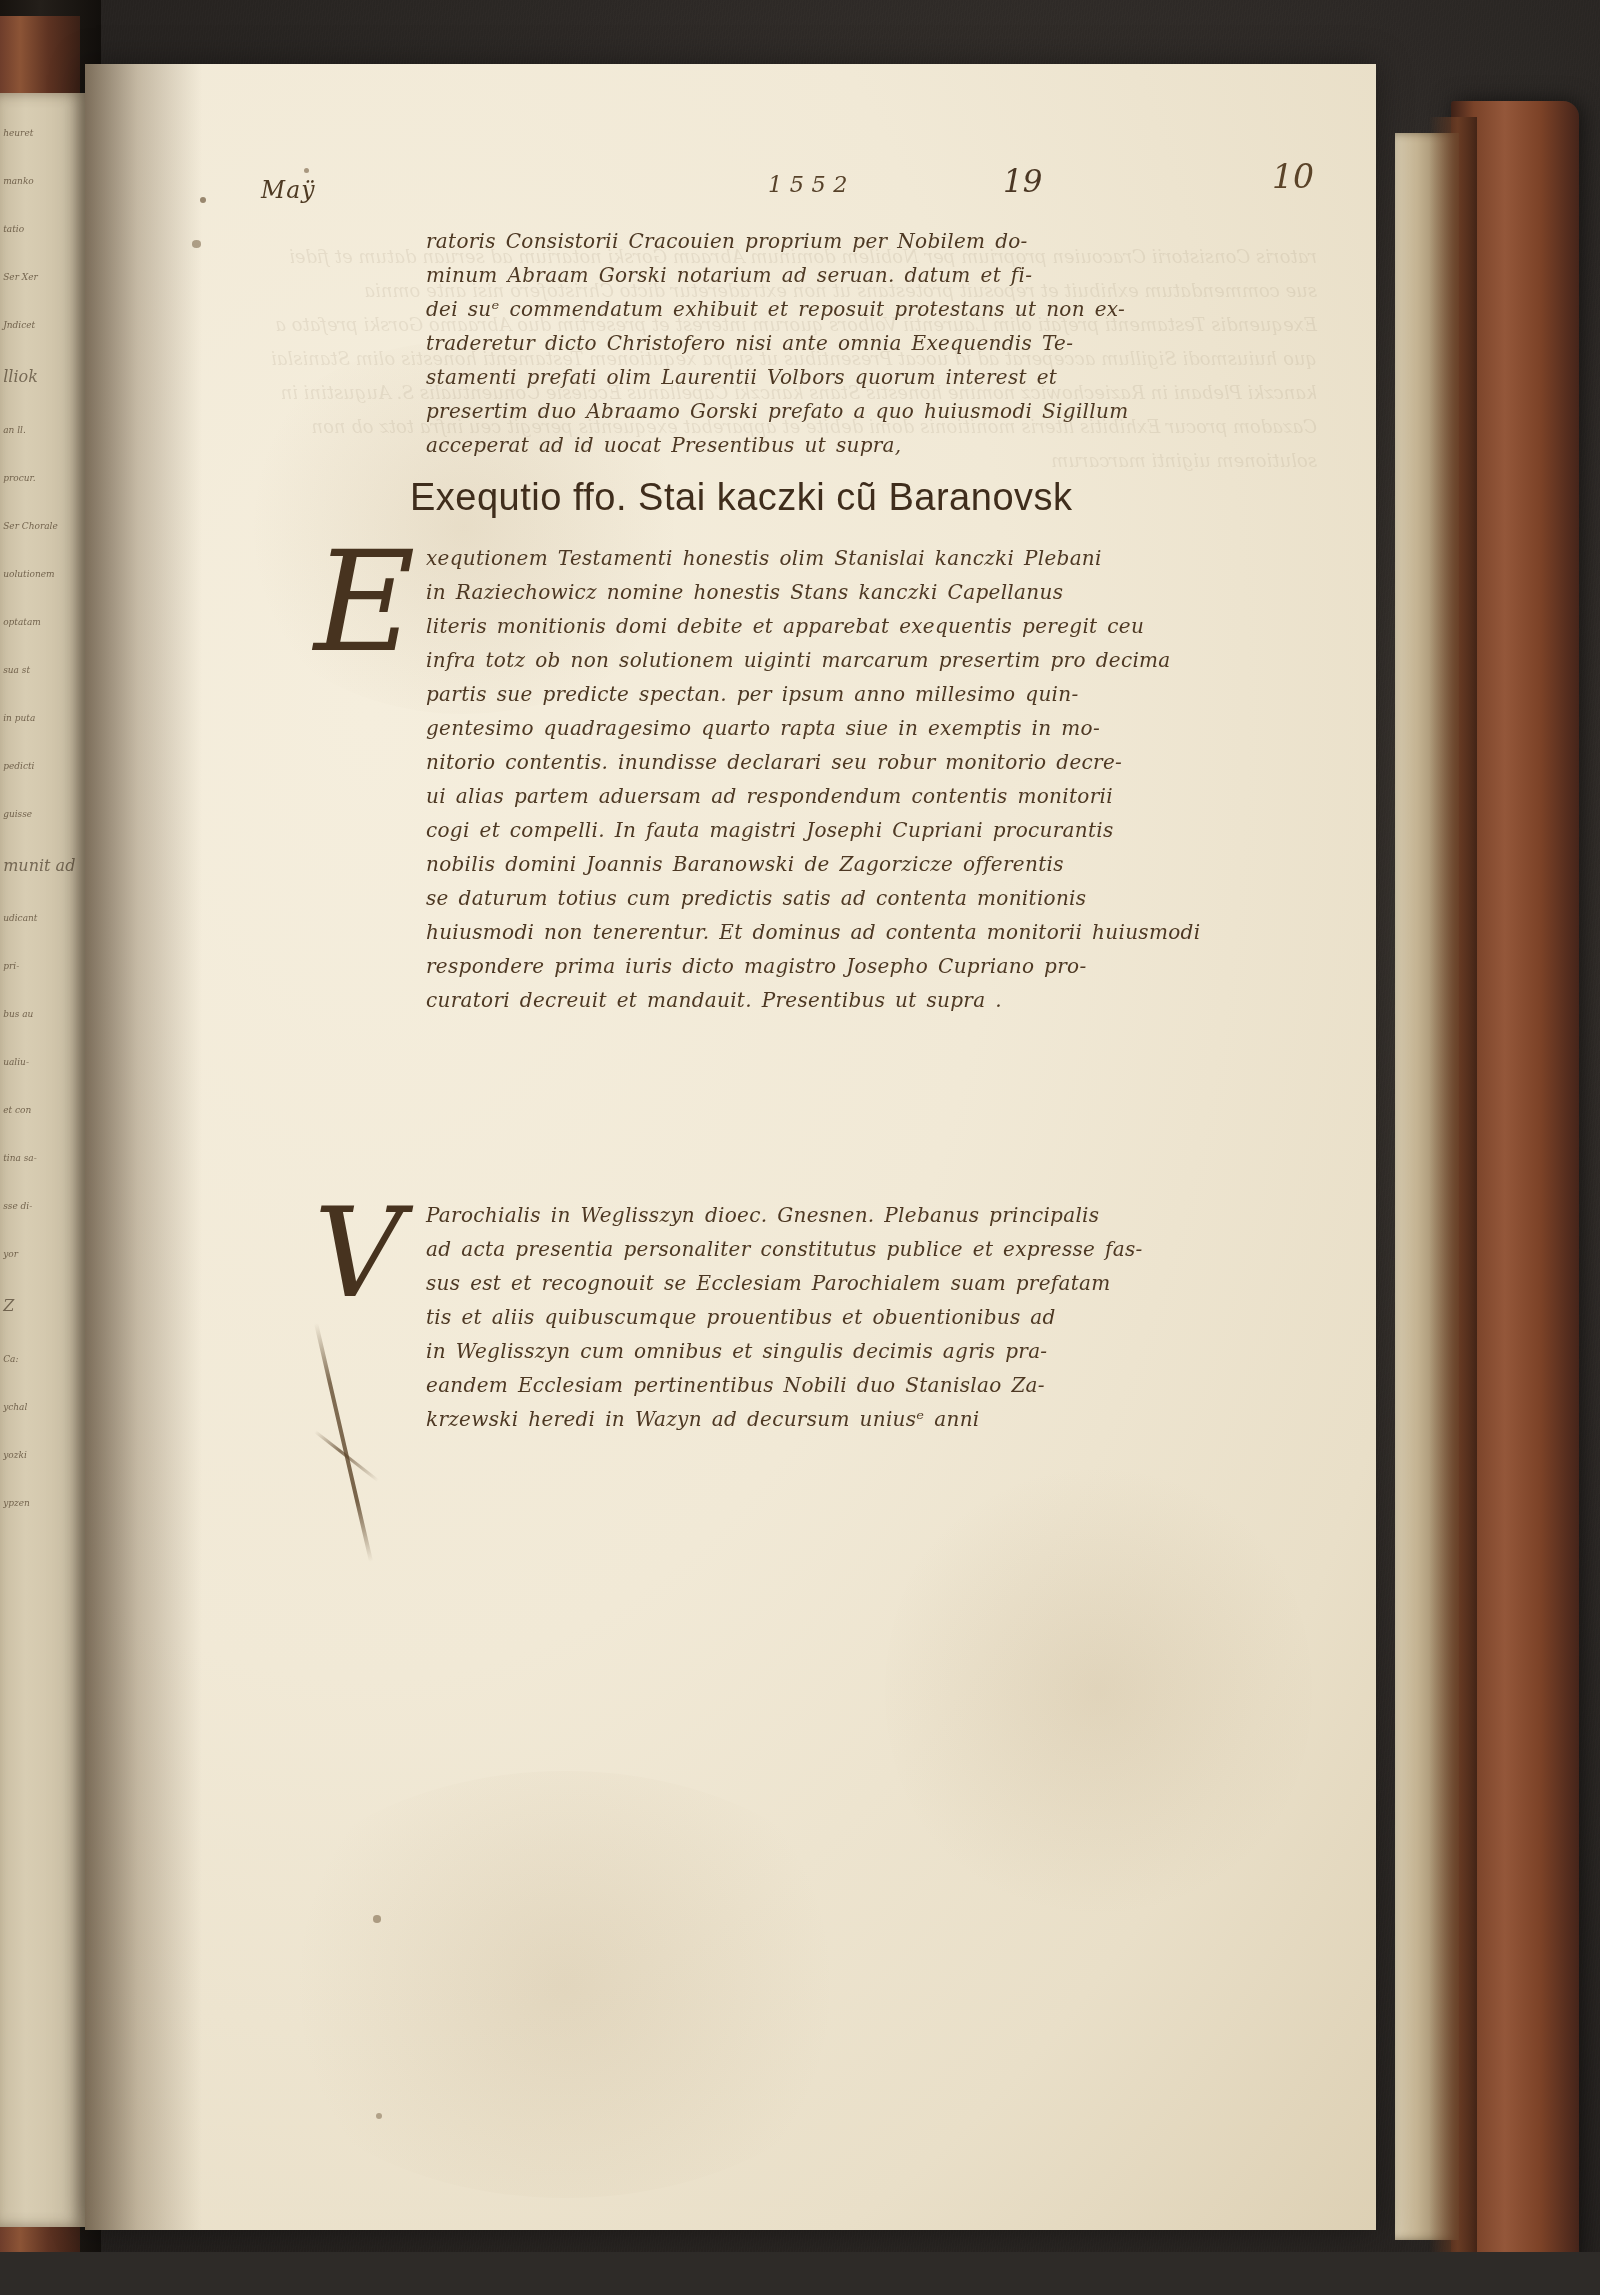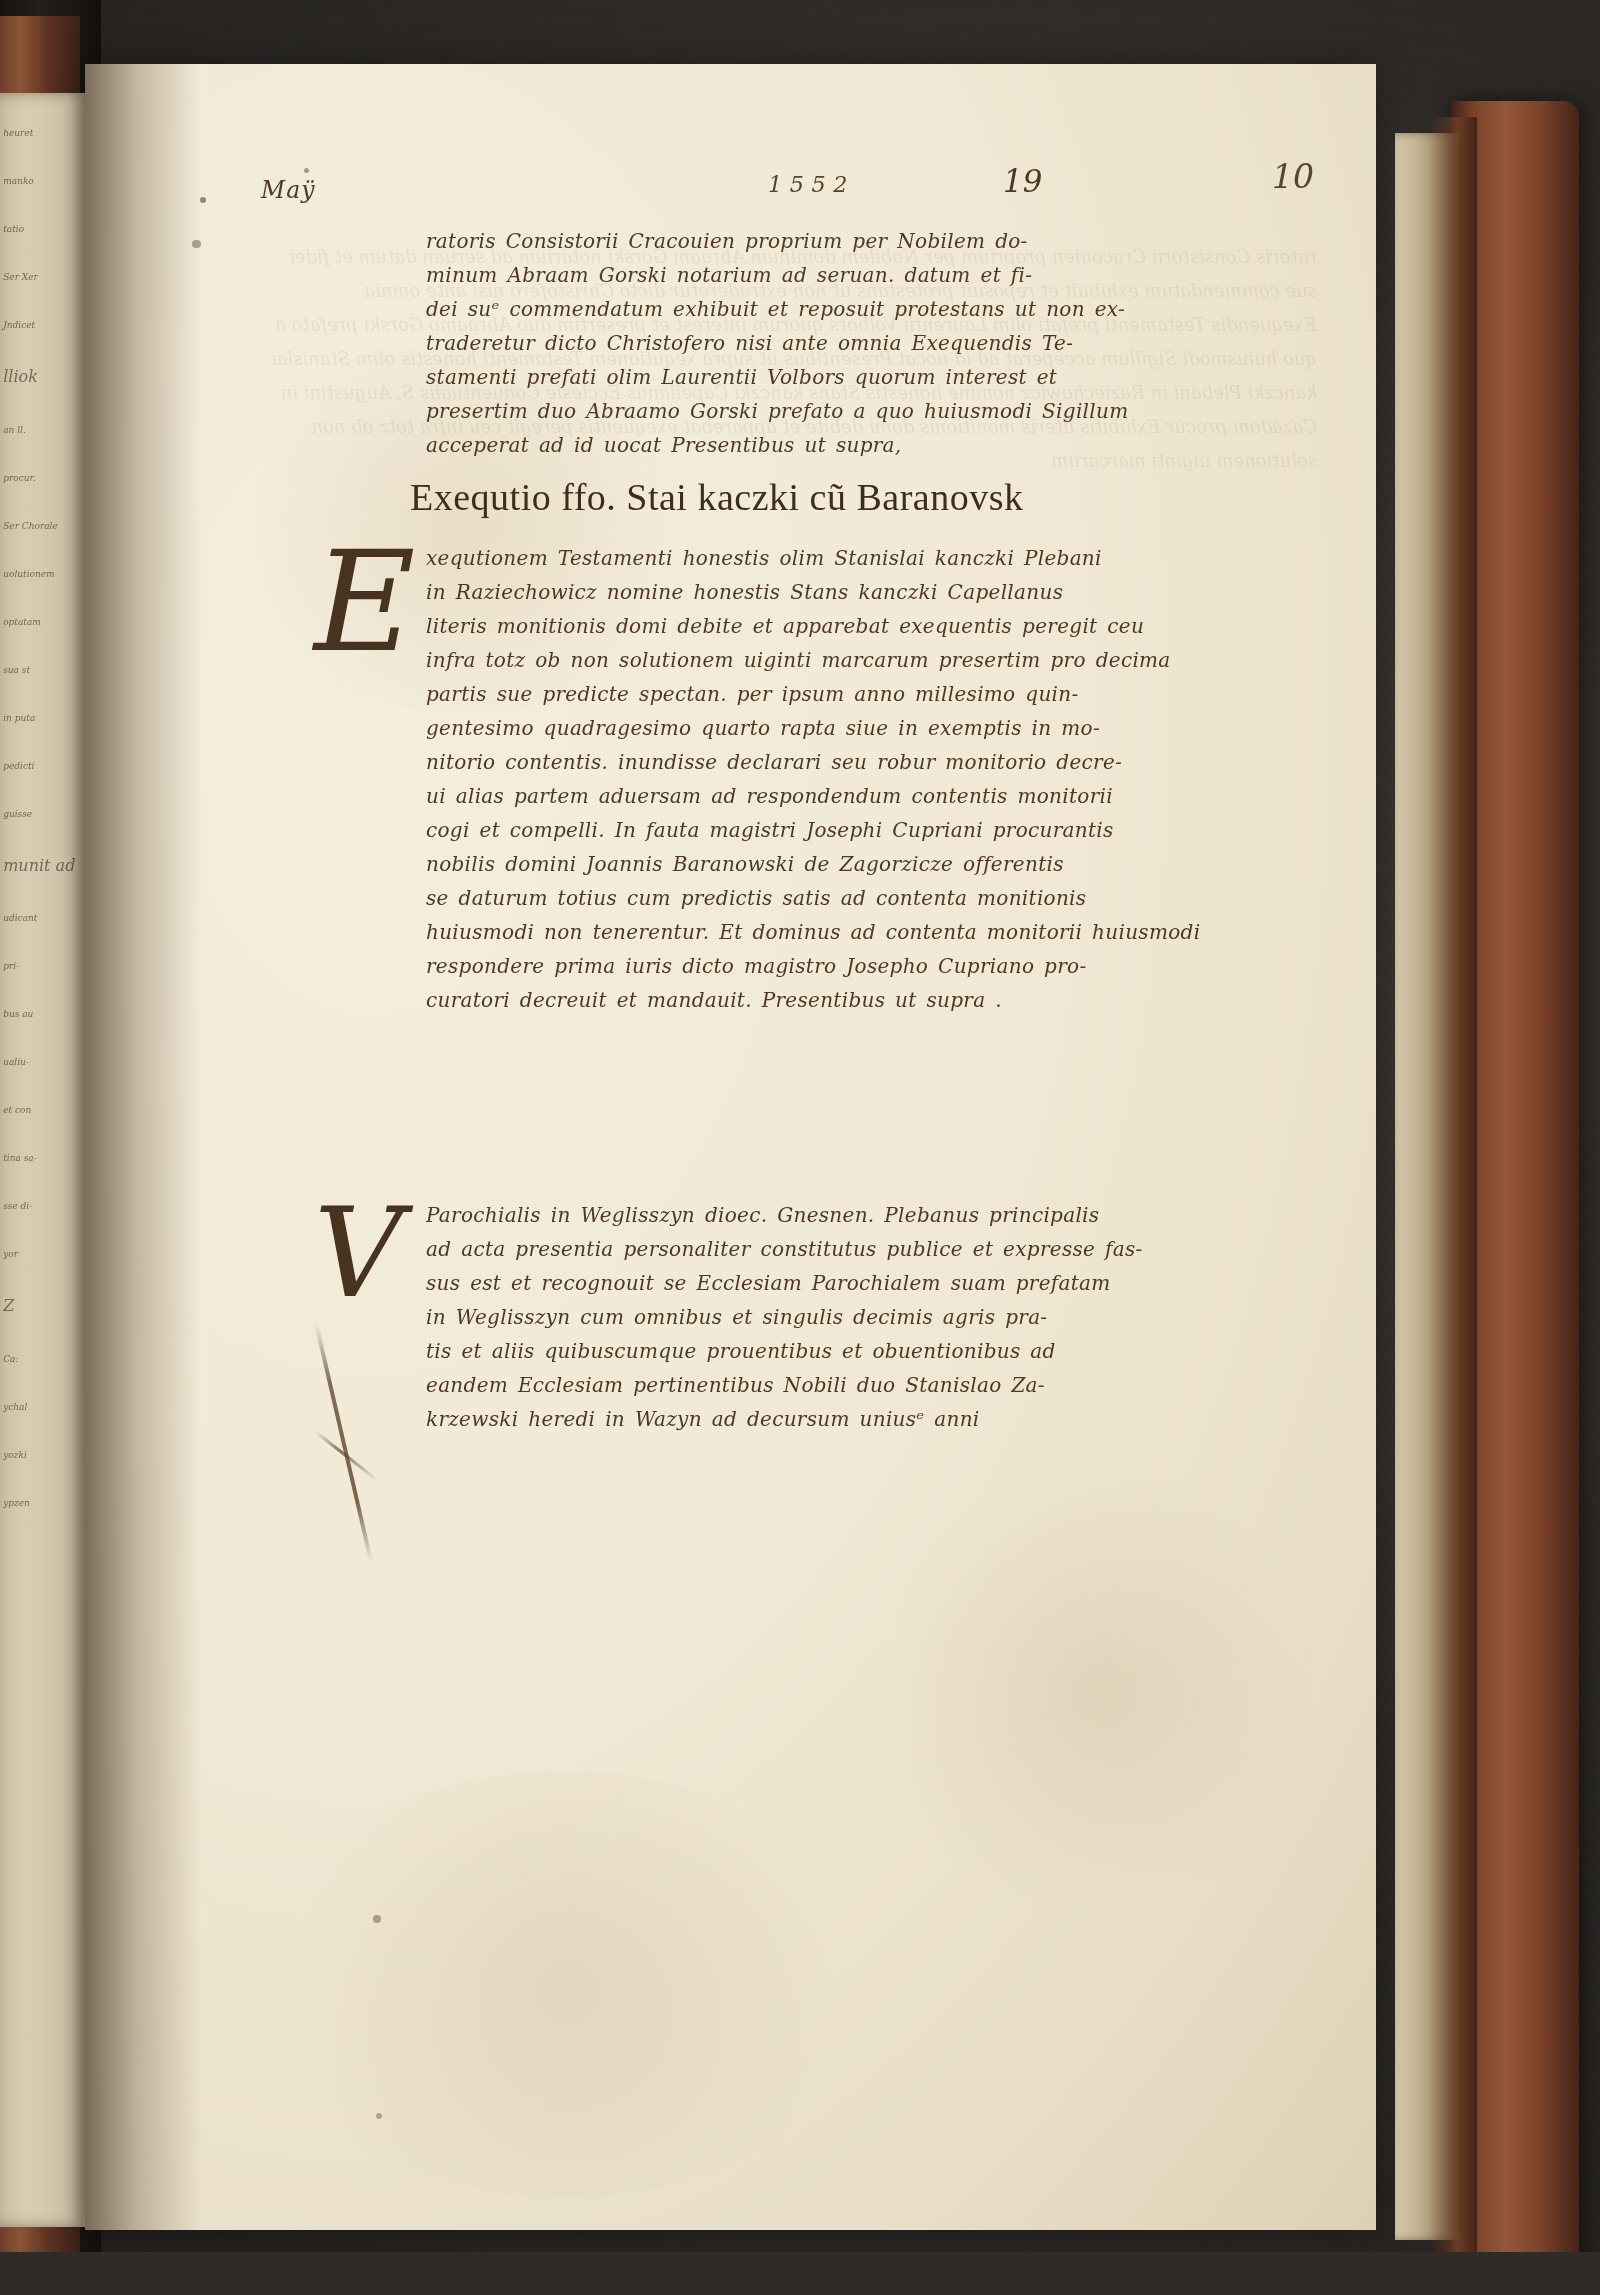--- a/index.html
+++ b/index.html
@@ -215,21 +215,21 @@
 
   
   .runhead {
     position: absolute;
     left: 325px;
     top: 411px;
     width: 939px;
     font-size: 38px;
     line-height: 45px;
     color: #3f2d1c;
-    font-family: Liberation Serif, serif;
+    font-family: Liberation Sans, sans-serif;
     font-style: normal;
     letter-spacing: 0.5px;
     white-space: nowrap;
   }
 
   
   .dropcap {
     position: absolute;
     font-family: "DejaVu Serif", serif;
     font-style: italic;
@@ -377,22 +377,22 @@
         <span class="l">curatori decreuit et mandauit. Presentibus ut supra .</span>
       </div>
 
       <div class="hw dropcap" id="dropV">V</div>
       <div class="penstroke"></div>
       <div class="penstroke2"></div>
       <div class="hw para" id="p3">
         <span class="l">Parochialis in Weglisszyn dioec. Gnesnen. Plebanus principalis</span>
         <span class="l">ad acta presentia personaliter constitutus publice et expresse fas-</span>
         <span class="l">sus est et recognouit se Ecclesiam Parochialem suam prefatam</span>
+        <span class="l">tis et aliis quibuscumque prouentibus et obuentionibus ad</span>
         <span class="l">in Weglisszyn cum omnibus et singulis decimis agris pra-</span>
-        <span class="l">tis et aliis quibuscumque prouentibus et obuentionibus ad</span>
         <span class="l">eandem Ecclesiam pertinentibus Nobili duo Stanislao Za-</span>
         <span class="l">krzewski heredi in Wazyn ad decursum uniusᵉ anni</span>
       </div>
 
     </div>
   </div>
 </div>
 
 
 </body></html>

